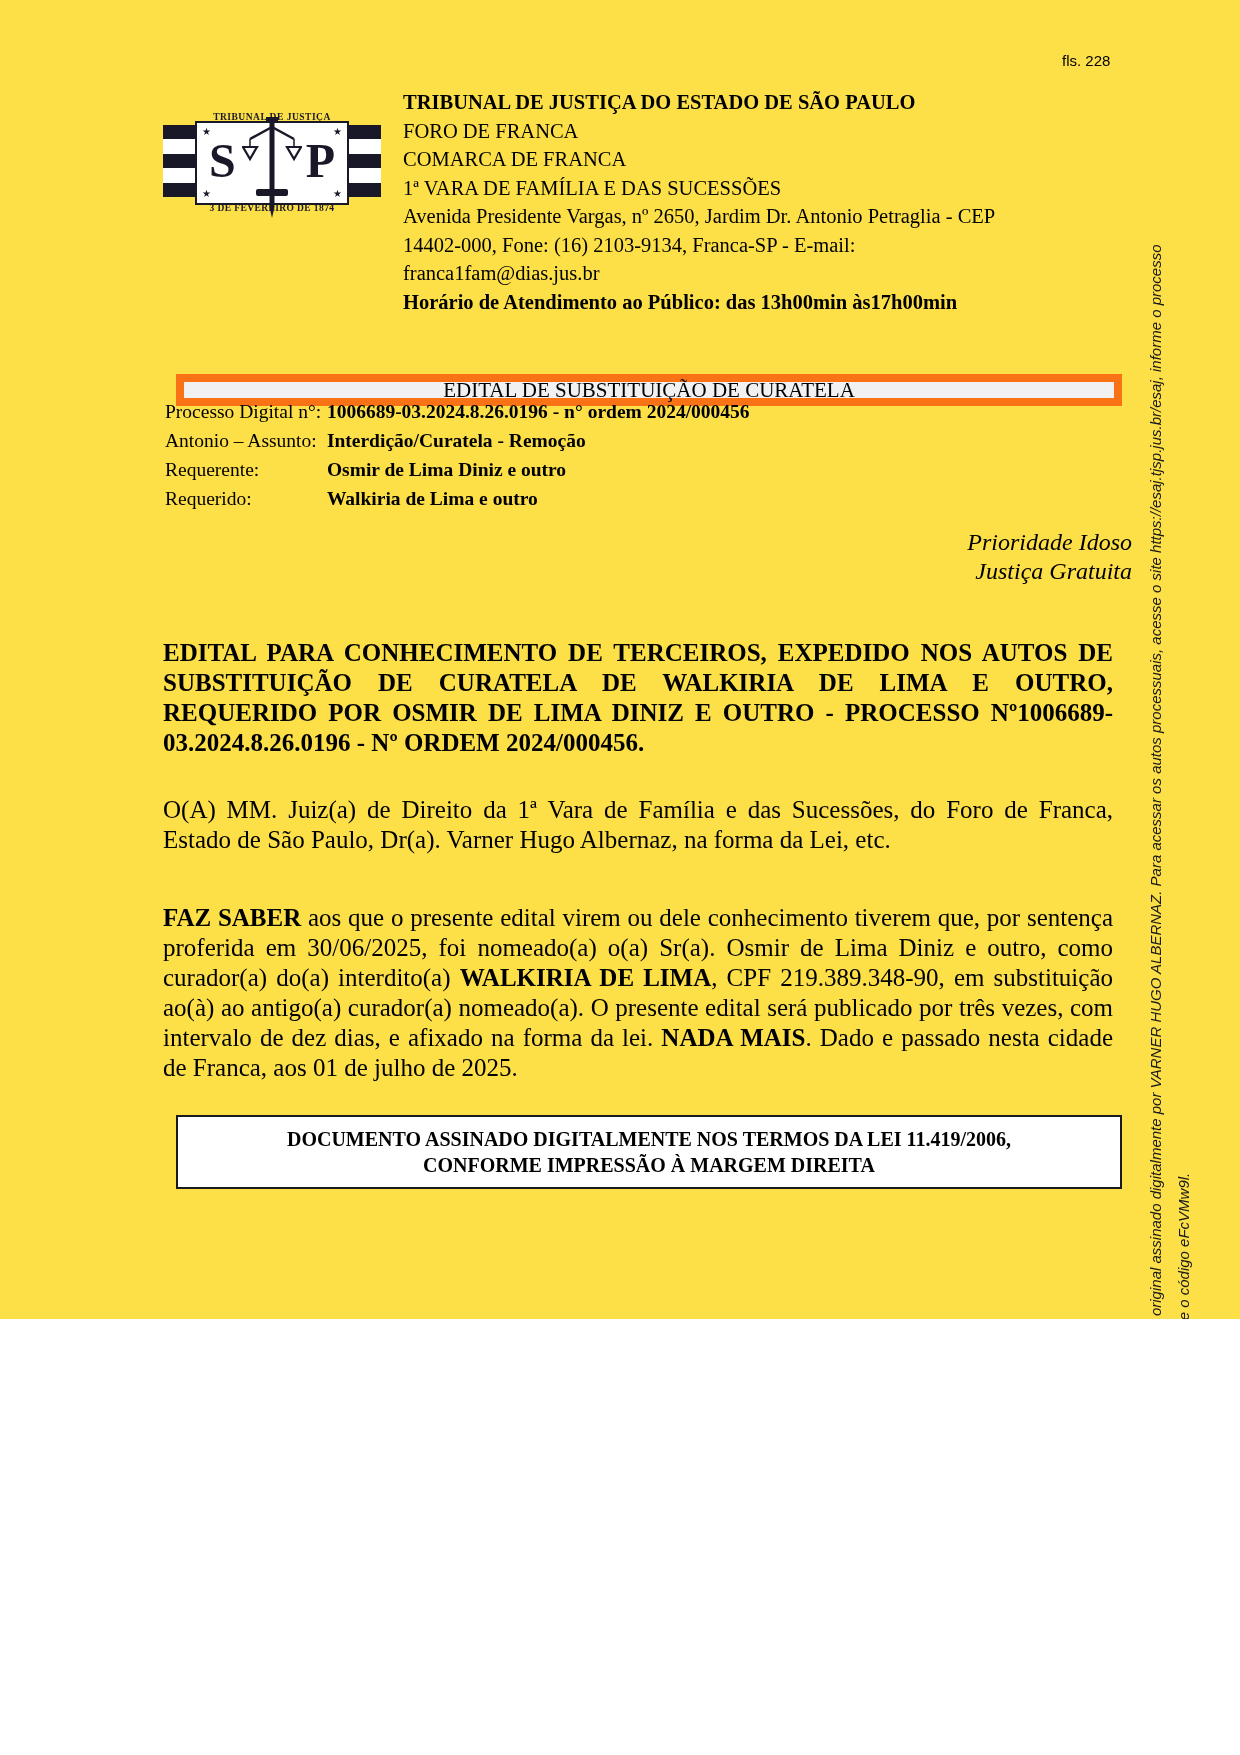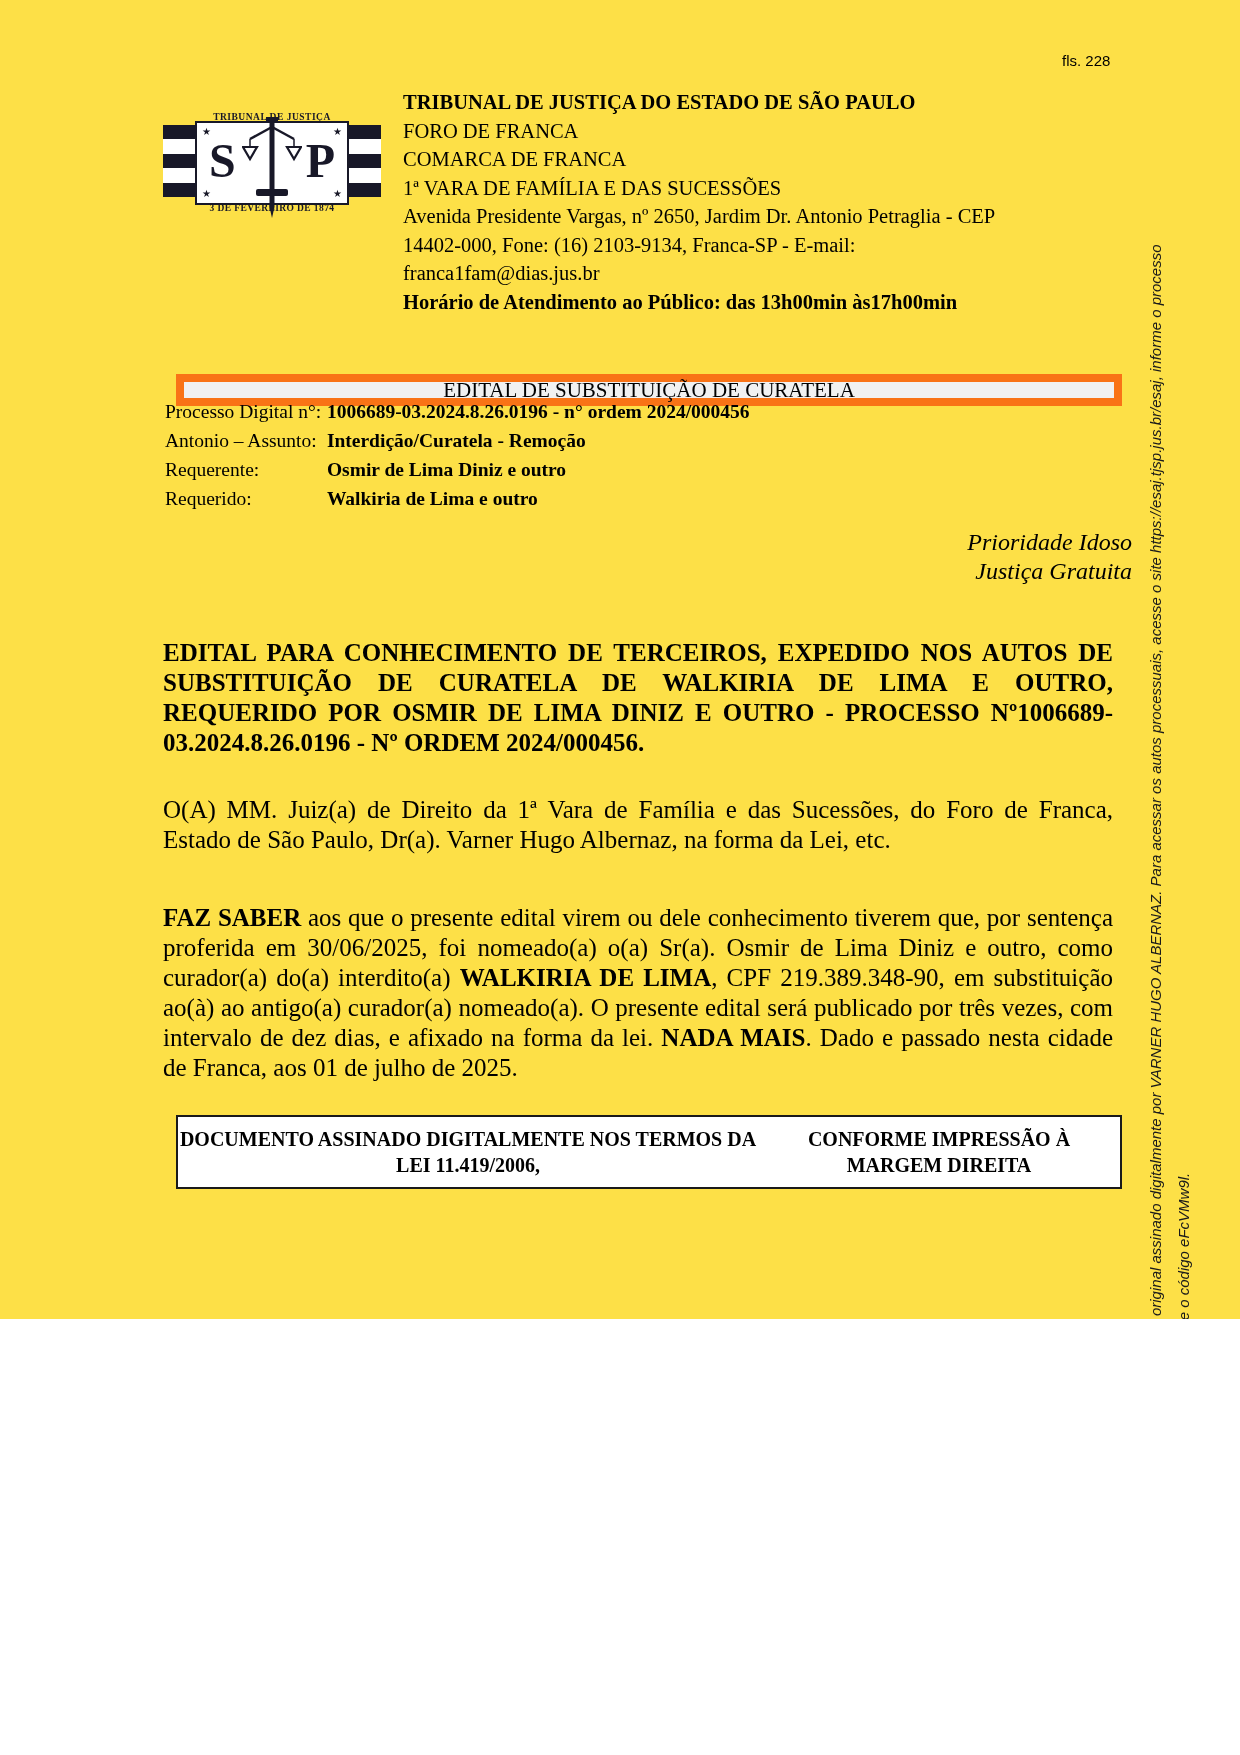--- a/index.html
+++ b/index.html
@@ -74,21 +74,21 @@
   }
   
   .para { position:absolute; left:163px; width:950px; text-align:justify; font-size:25px; line-height:30px; }
   .para-heading { top:638px; font-weight:bold; }
   .para-judge   { top:795px; }
   .para-fazsaber{ top:903px; }
   
   .sig-box {
     position:absolute; left:176px; top:1115px; width:946px; height:74px;
     box-sizing:border-box; border:2px solid #1a1a1a; background:#ffffff;
-    display:flex; flex-direction:row; align-items:center; justify-content:center;
+    display:flex; flex-direction:column; align-items:center; justify-content:center;
     font-size:20px; font-weight:bold; line-height:26px; text-align:center;
   }
   
   .margin-line {
     position:absolute; white-space:nowrap;
     font-family:"Liberation Sans","DejaVu Sans",sans-serif;
     font-style:italic; font-size:15px; color:#1a1a1a;
     transform-origin:0 0; transform:rotate(-90deg);
   }
   .margin-line-1 { left:1147px; top:1502px; }

